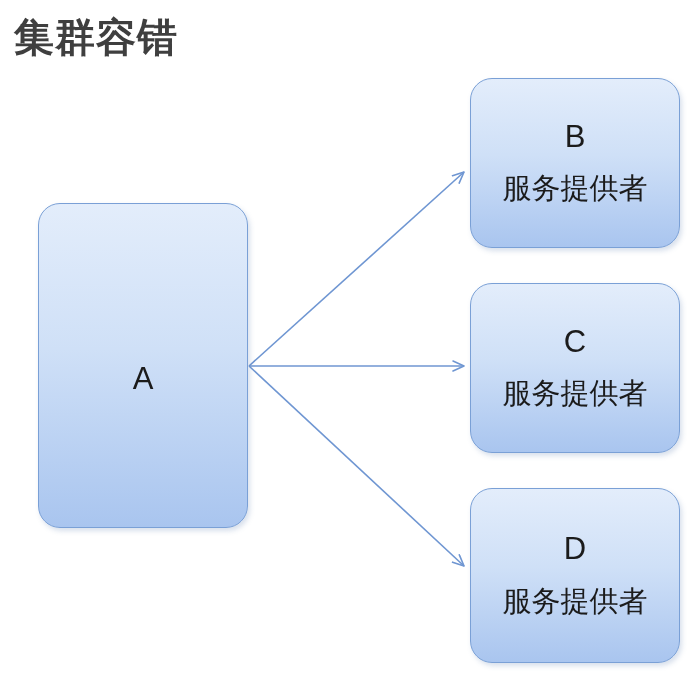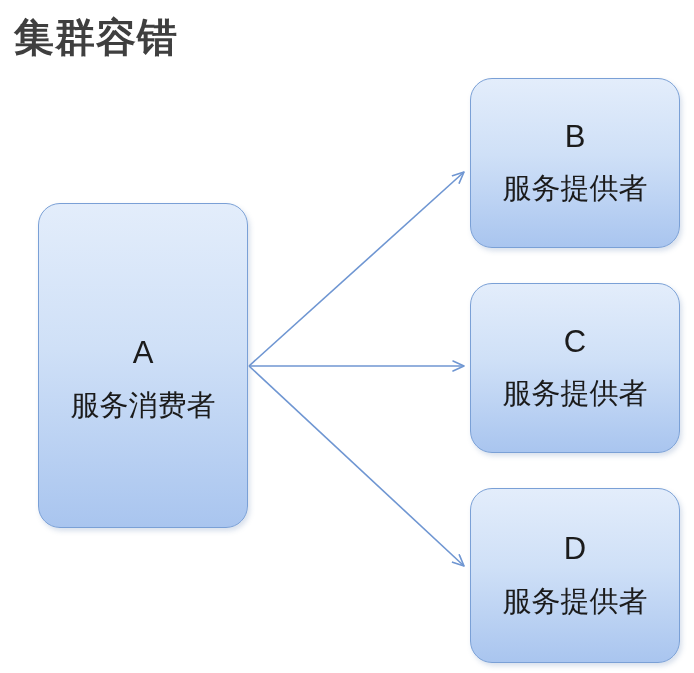--- a/index.html
+++ b/index.html
@@ -77,21 +77,20 @@
         <path d="M1,1 L12,6 L1,11" fill="none" stroke="#6f96d2" stroke-width="1.6" stroke-linecap="round" stroke-linejoin="round"></path>
       </marker>
     </defs>
     <line x1="249" y1="366" x2="464" y2="172" stroke="#6f96d2" stroke-width="1.6" marker-end="url(#arrowhead)"></line>
     <line x1="249" y1="366" x2="464" y2="366" stroke="#6f96d2" stroke-width="1.6" marker-end="url(#arrowhead)"></line>
     <line x1="249" y1="366" x2="464" y2="566" stroke="#6f96d2" stroke-width="1.6" marker-end="url(#arrowhead)"></line>
   </svg>
 
   <div class="node node-a">
     <div class="letter">A</div>
-    <div class="label">服务消费者</div>
   </div>
 
   <div class="node node-b">
     <div class="letter">B</div>
     <div class="label">服务提供者</div>
   </div>
 
   <div class="node node-c">
     <div class="letter">C</div>
     <div class="label">服务提供者</div>

